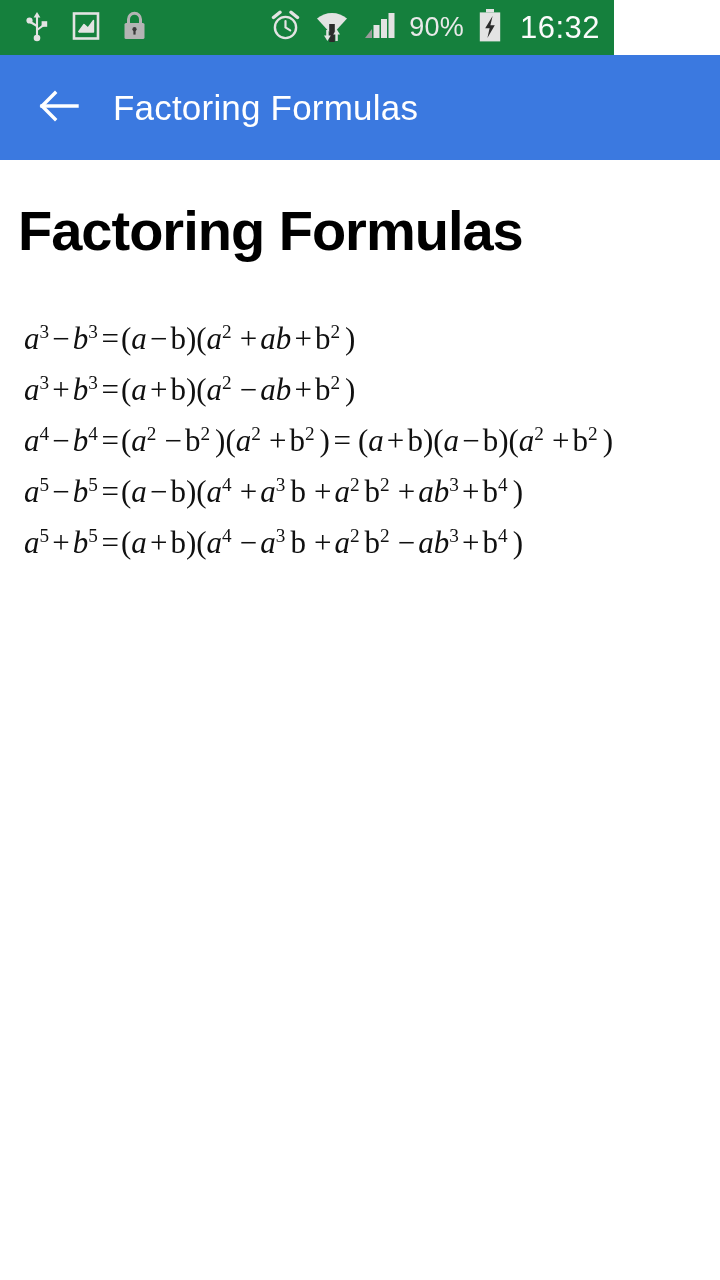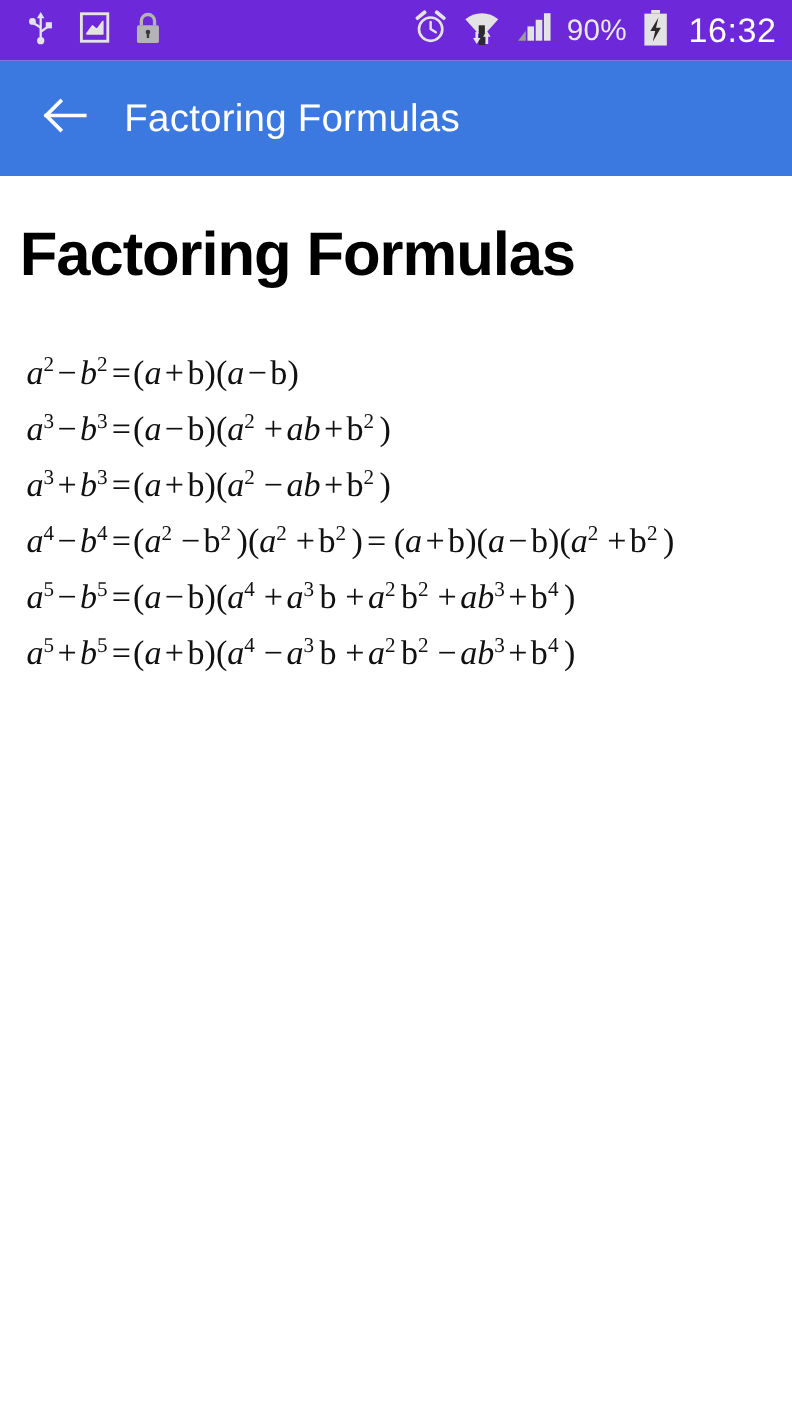--- a/index.html
+++ b/index.html
@@ -6,22 +6,22 @@
   html, body {
     width:720px; height:1280px;
     background:#ffffff;
     font-family:"Liberation Sans", sans-serif;
     overflow:hidden;
   }
 
   
   .status-bar{
     position:relative;
-    width:720px; height:55px;
-    background:#6d28d9;
+    width:614px; height:55px;
+    background:#15803d;
     display:flex; align-items:center;
     padding:0 14px 0 24px;
     color:#e8e8e8;
   }
   .status-left{ display:flex; align-items:center; gap:22px; }
   .status-right{ margin-left:auto; display:flex; align-items:center; gap:14px; }
   .sb-ic{ display:block; }
   .batt-pct{
     font-size:27px; font-weight:400; letter-spacing:.2px;
     color:#e9e9e9; line-height:1;
@@ -199,23 +199,20 @@
   </div>
   <div class="app-title">Factoring Formulas</div>
 </div>
 
 <div class="content">
 
   <h1 class="page-title">Factoring Formulas</h1>
 
   <div class="formula-list">
 
-    <div class="formula">
-      <span class="v">a</span><sup>2</sup><span class="op">−</span><span class="v">b</span><sup>2</sup><span class="eq">=</span><span class="par">(</span><span class="v">a</span><span class="op">+</span><span class="r">b</span><span class="par">)(</span><span class="v">a</span><span class="op">−</span><span class="r">b</span><span class="par">)</span>
-    </div>
 
     <div class="formula">
       <span class="v">a</span><sup>3</sup><span class="op">−</span><span class="v">b</span><sup>3</sup><span class="eq">=</span><span class="par">(</span><span class="v">a</span><span class="op">−</span><span class="r">b</span><span class="par">)(</span><span class="v">a</span><sup>2</sup><span class="sp"></span><span class="op">+</span><span class="v">ab</span><span class="op">+</span><span class="r">b</span><sup>2</sup><span class="sp"></span><span class="par">)</span>
     </div>
 
     <div class="formula">
       <span class="v">a</span><sup>3</sup><span class="op">+</span><span class="v">b</span><sup>3</sup><span class="eq">=</span><span class="par">(</span><span class="v">a</span><span class="op">+</span><span class="r">b</span><span class="par">)(</span><span class="v">a</span><sup>2</sup><span class="sp"></span><span class="op">−</span><span class="v">ab</span><span class="op">+</span><span class="r">b</span><sup>2</sup><span class="sp"></span><span class="par">)</span>
     </div>
 
     <div class="formula">

